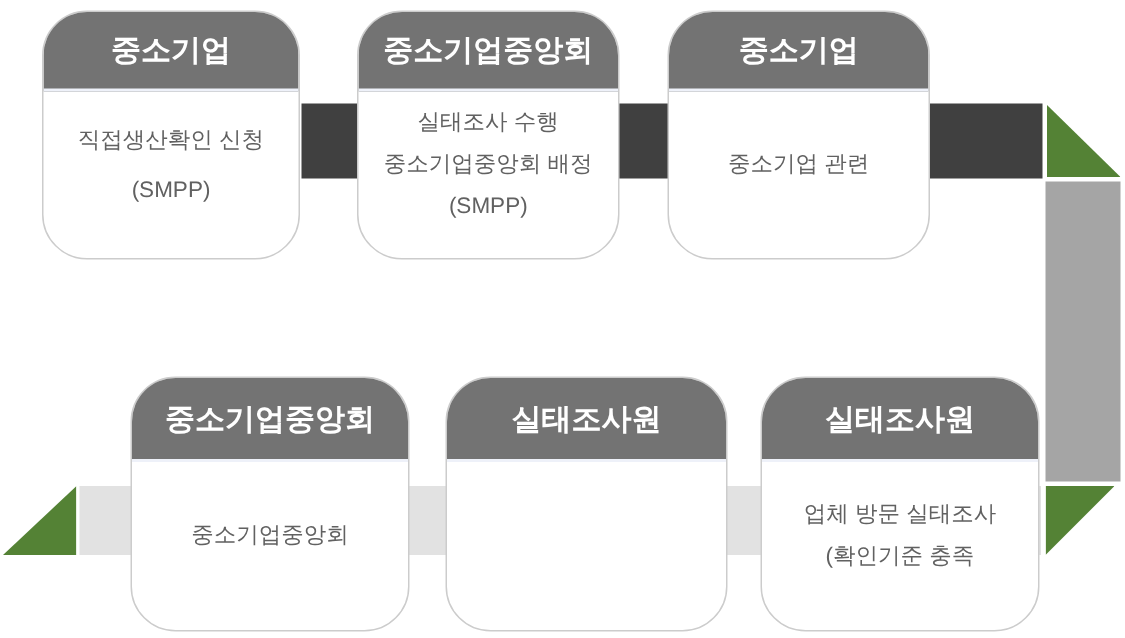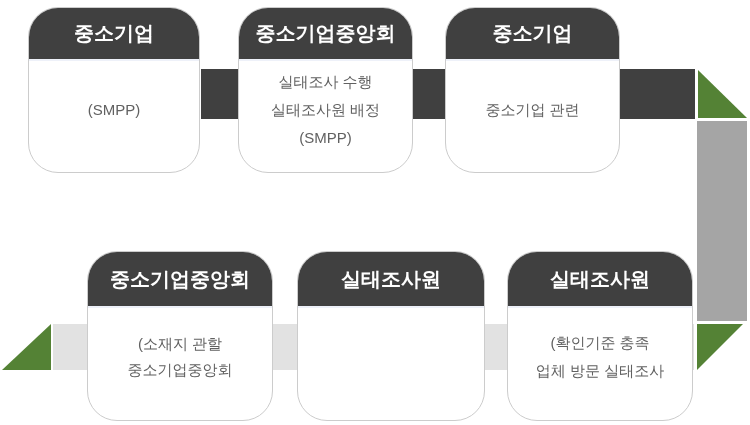--- a/index.html
+++ b/index.html
@@ -17,21 +17,21 @@
   .tri-turn-down{clip-path:polygon(0 0,0 100%,100% 100%);}
   .tri-turn-left{clip-path:polygon(0 0,100% 0,0 100%);}
   .tri-end-left{clip-path:polygon(100% 0,100% 100%,0 100%);}
   
   .box{
     position:absolute;z-index:3;background:#ffffff;
     border:1px solid #cccccc;border-radius:30px;overflow:hidden;
     box-sizing:border-box;display:flex;flex-direction:column;
   }
   .box-header{
-    background:#404040;color:#ffffff;font-weight:bold;font-size:20px;
+    background:#737373;color:#ffffff;font-weight:bold;font-size:20px;
     display:flex;align-items:center;justify-content:center;
     border-bottom:2px solid #eef1f9;flex:0 0 auto;
   }
   .h-top{height:51px;}
   .h-bottom{height:54px;}
   .box-body{
     flex:1 1 auto;display:flex;flex-direction:column;align-items:center;
     justify-content:center;text-align:center;color:#616161;font-size:15px;
     padding-bottom:14px;
   }
@@ -48,53 +48,53 @@
   <div class="bar bar-mid" style="left:697px;top:121px;width:50px;height:200px;"></div>
   <div class="bar bar-light" style="left:53px;top:324px;width:641px;height:46px;"></div>
 
   <div class="tri tri-turn-down" style="left:698px;top:70px;width:49px;height:48px;"></div>
   <div class="tri tri-turn-left" style="left:697px;top:324px;width:46px;height:46px;"></div>
   <div class="tri tri-end-left" style="left:2px;top:324px;width:49px;height:46px;"></div>
 
   <div class="box" style="left:28px;top:7px;width:172px;height:166px;">
     <div class="box-header h-top">중소기업</div>
     <div class="box-body lh33">
+      <span class="line">직접생산확인 신청</span>
       <span class="line">(SMPP)</span>
     </div>
   </div>
 
   <div class="box" style="left:238px;top:7px;width:175px;height:166px;">
     <div class="box-header h-top">중소기업중앙회</div>
     <div class="box-body lh28">
       <span class="line">실태조사 수행</span>
-      <span class="line">실태조사원 배정</span>
+      <span class="line">중소기업중앙회 배정</span>
       <span class="line">(SMPP)</span>
     </div>
   </div>
 
   <div class="box" style="left:445px;top:7px;width:175px;height:166px;">
     <div class="box-header h-top">중소기업</div>
     <div class="box-body lh33">
       <span class="line">중소기업 관련</span>
     </div>
   </div>
 
   <div class="box" style="left:87px;top:251px;width:186px;height:170px;">
     <div class="box-header h-bottom">중소기업중앙회</div>
     <div class="box-body lh26">
-      <span class="line">(소재지 관할</span>
       <span class="line">중소기업중앙회</span>
     </div>
   </div>
 
   <div class="box" style="left:297px;top:251px;width:188px;height:170px;">
     <div class="box-header h-bottom">실태조사원</div>
   </div>
 
   <div class="box" style="left:507px;top:251px;width:186px;height:170px;">
     <div class="box-header h-bottom">실태조사원</div>
     <div class="box-body lh28">
+      <span class="line">업체 방문 실태조사</span>
       <span class="line">(확인기준 충족</span>
-      <span class="line">업체 방문 실태조사</span>
     </div>
   </div>
 
 </div>
 
 </body></html>

